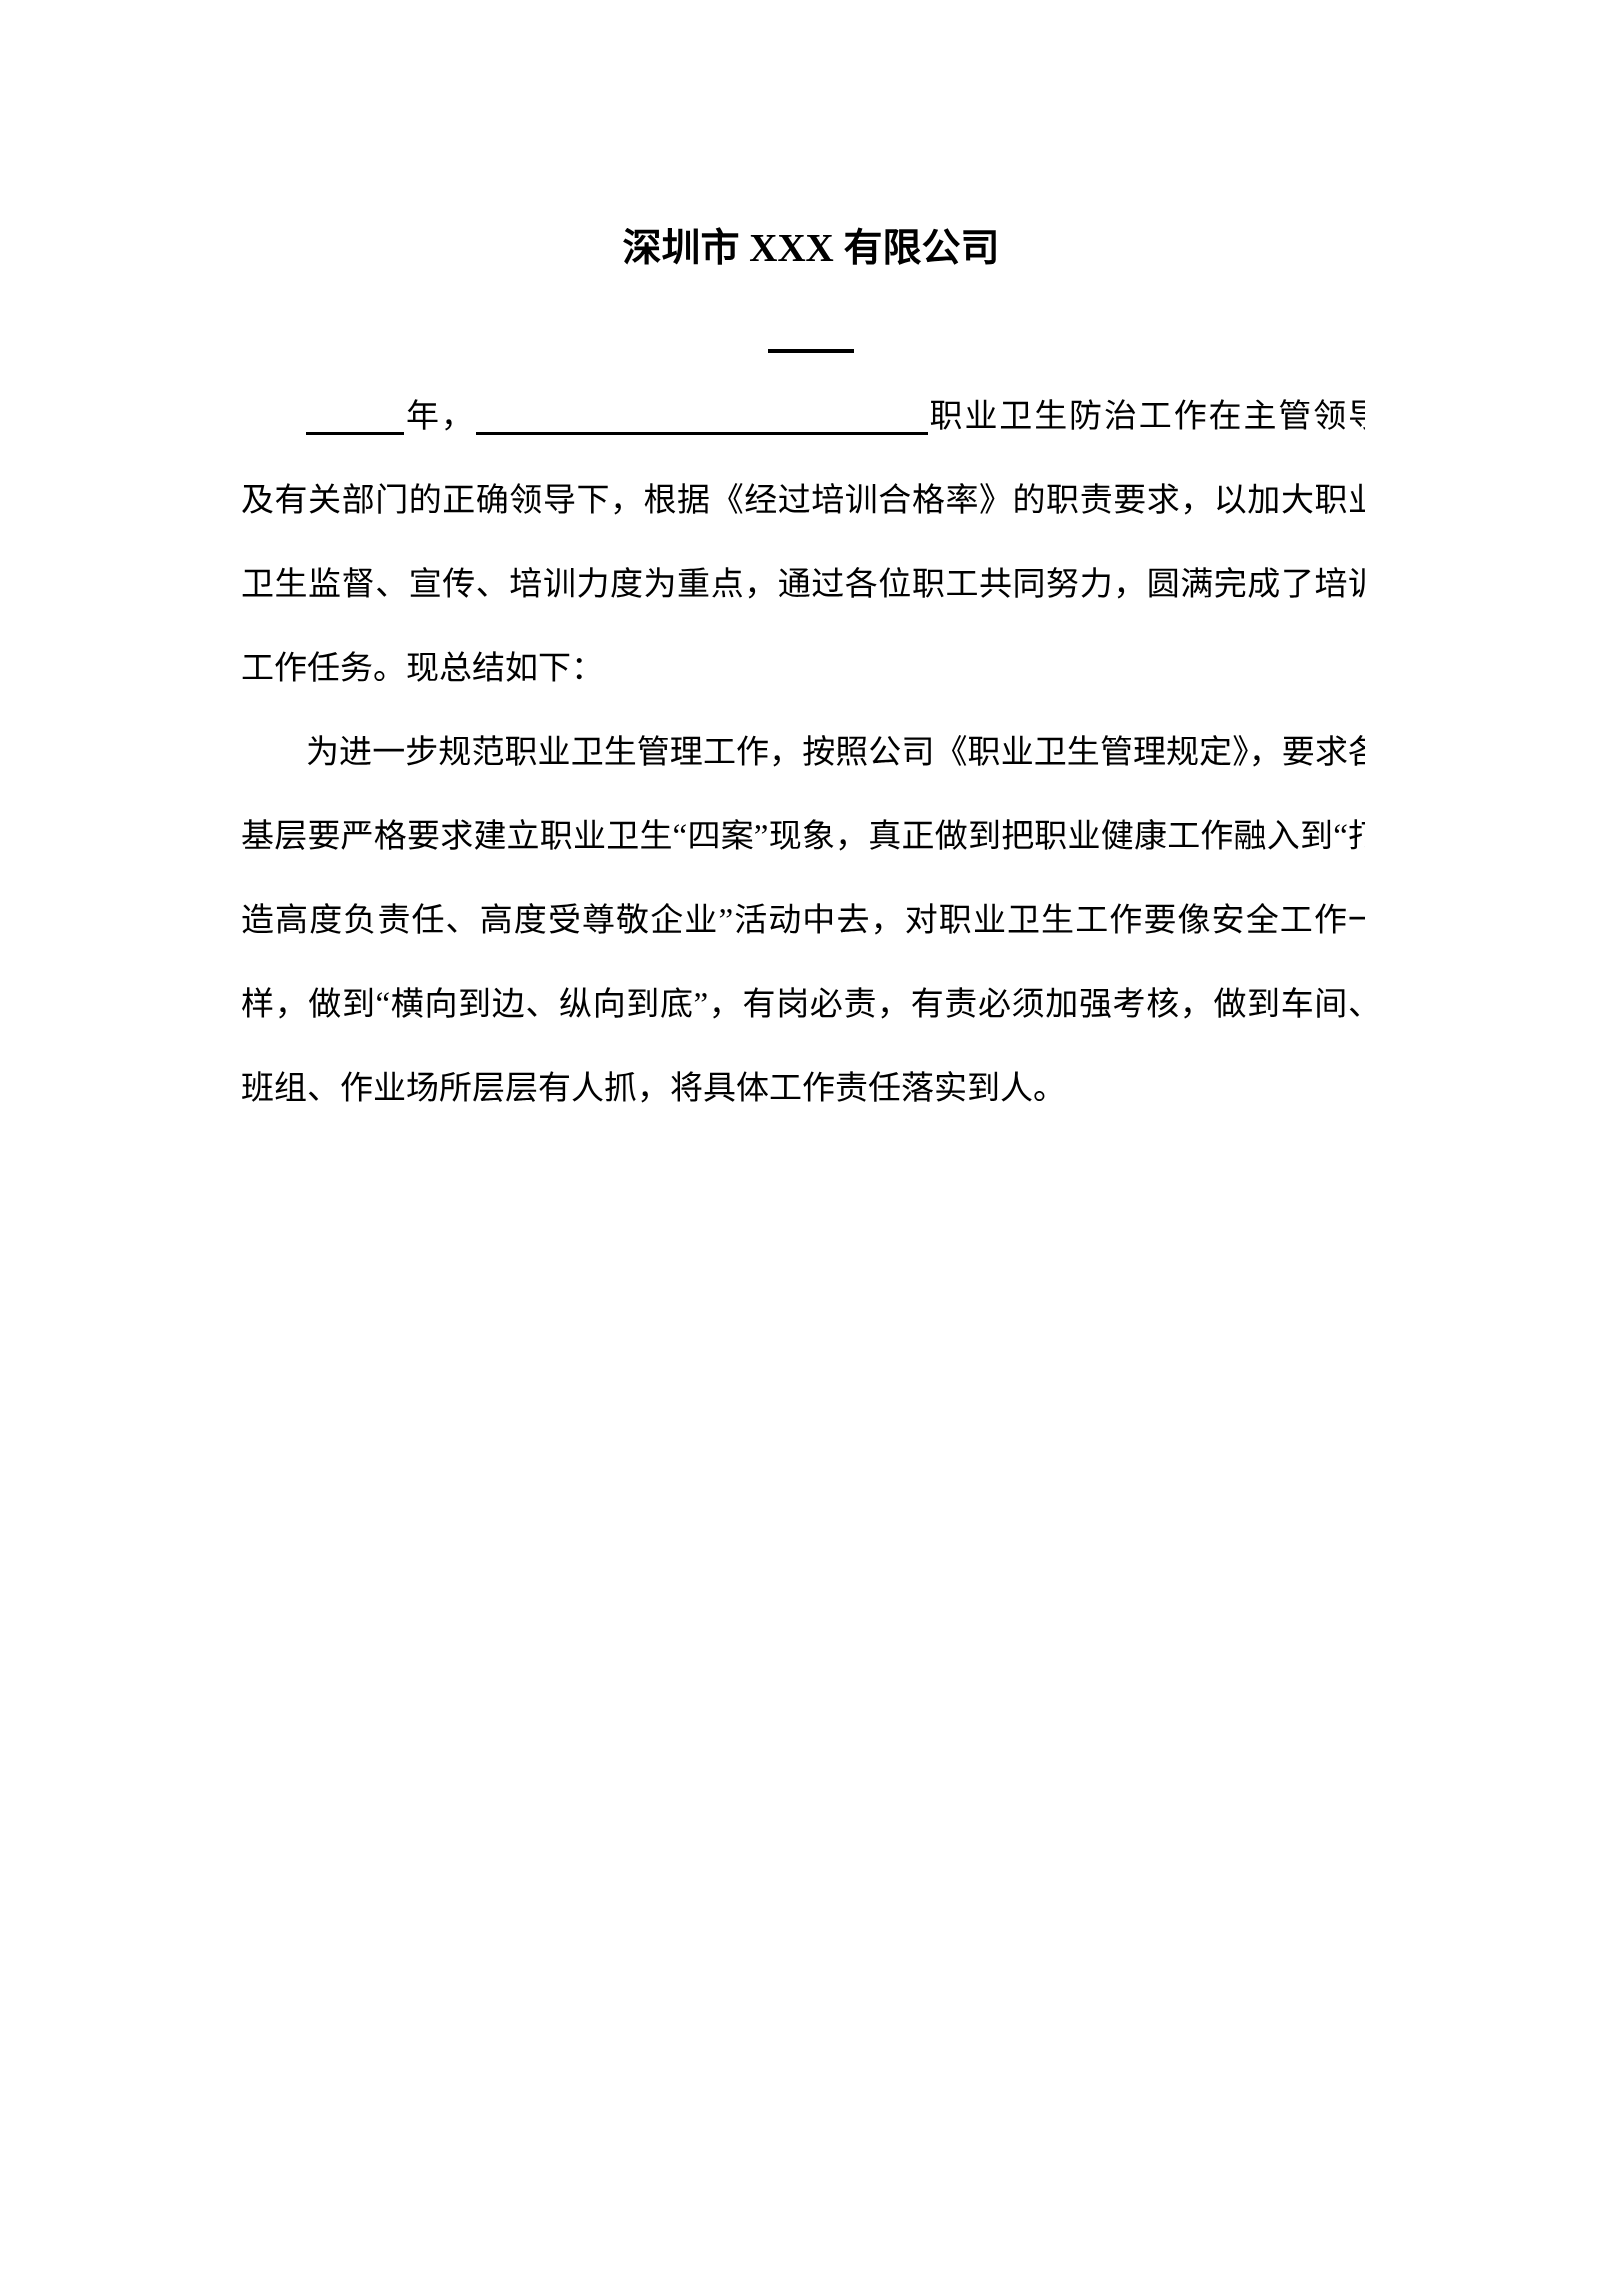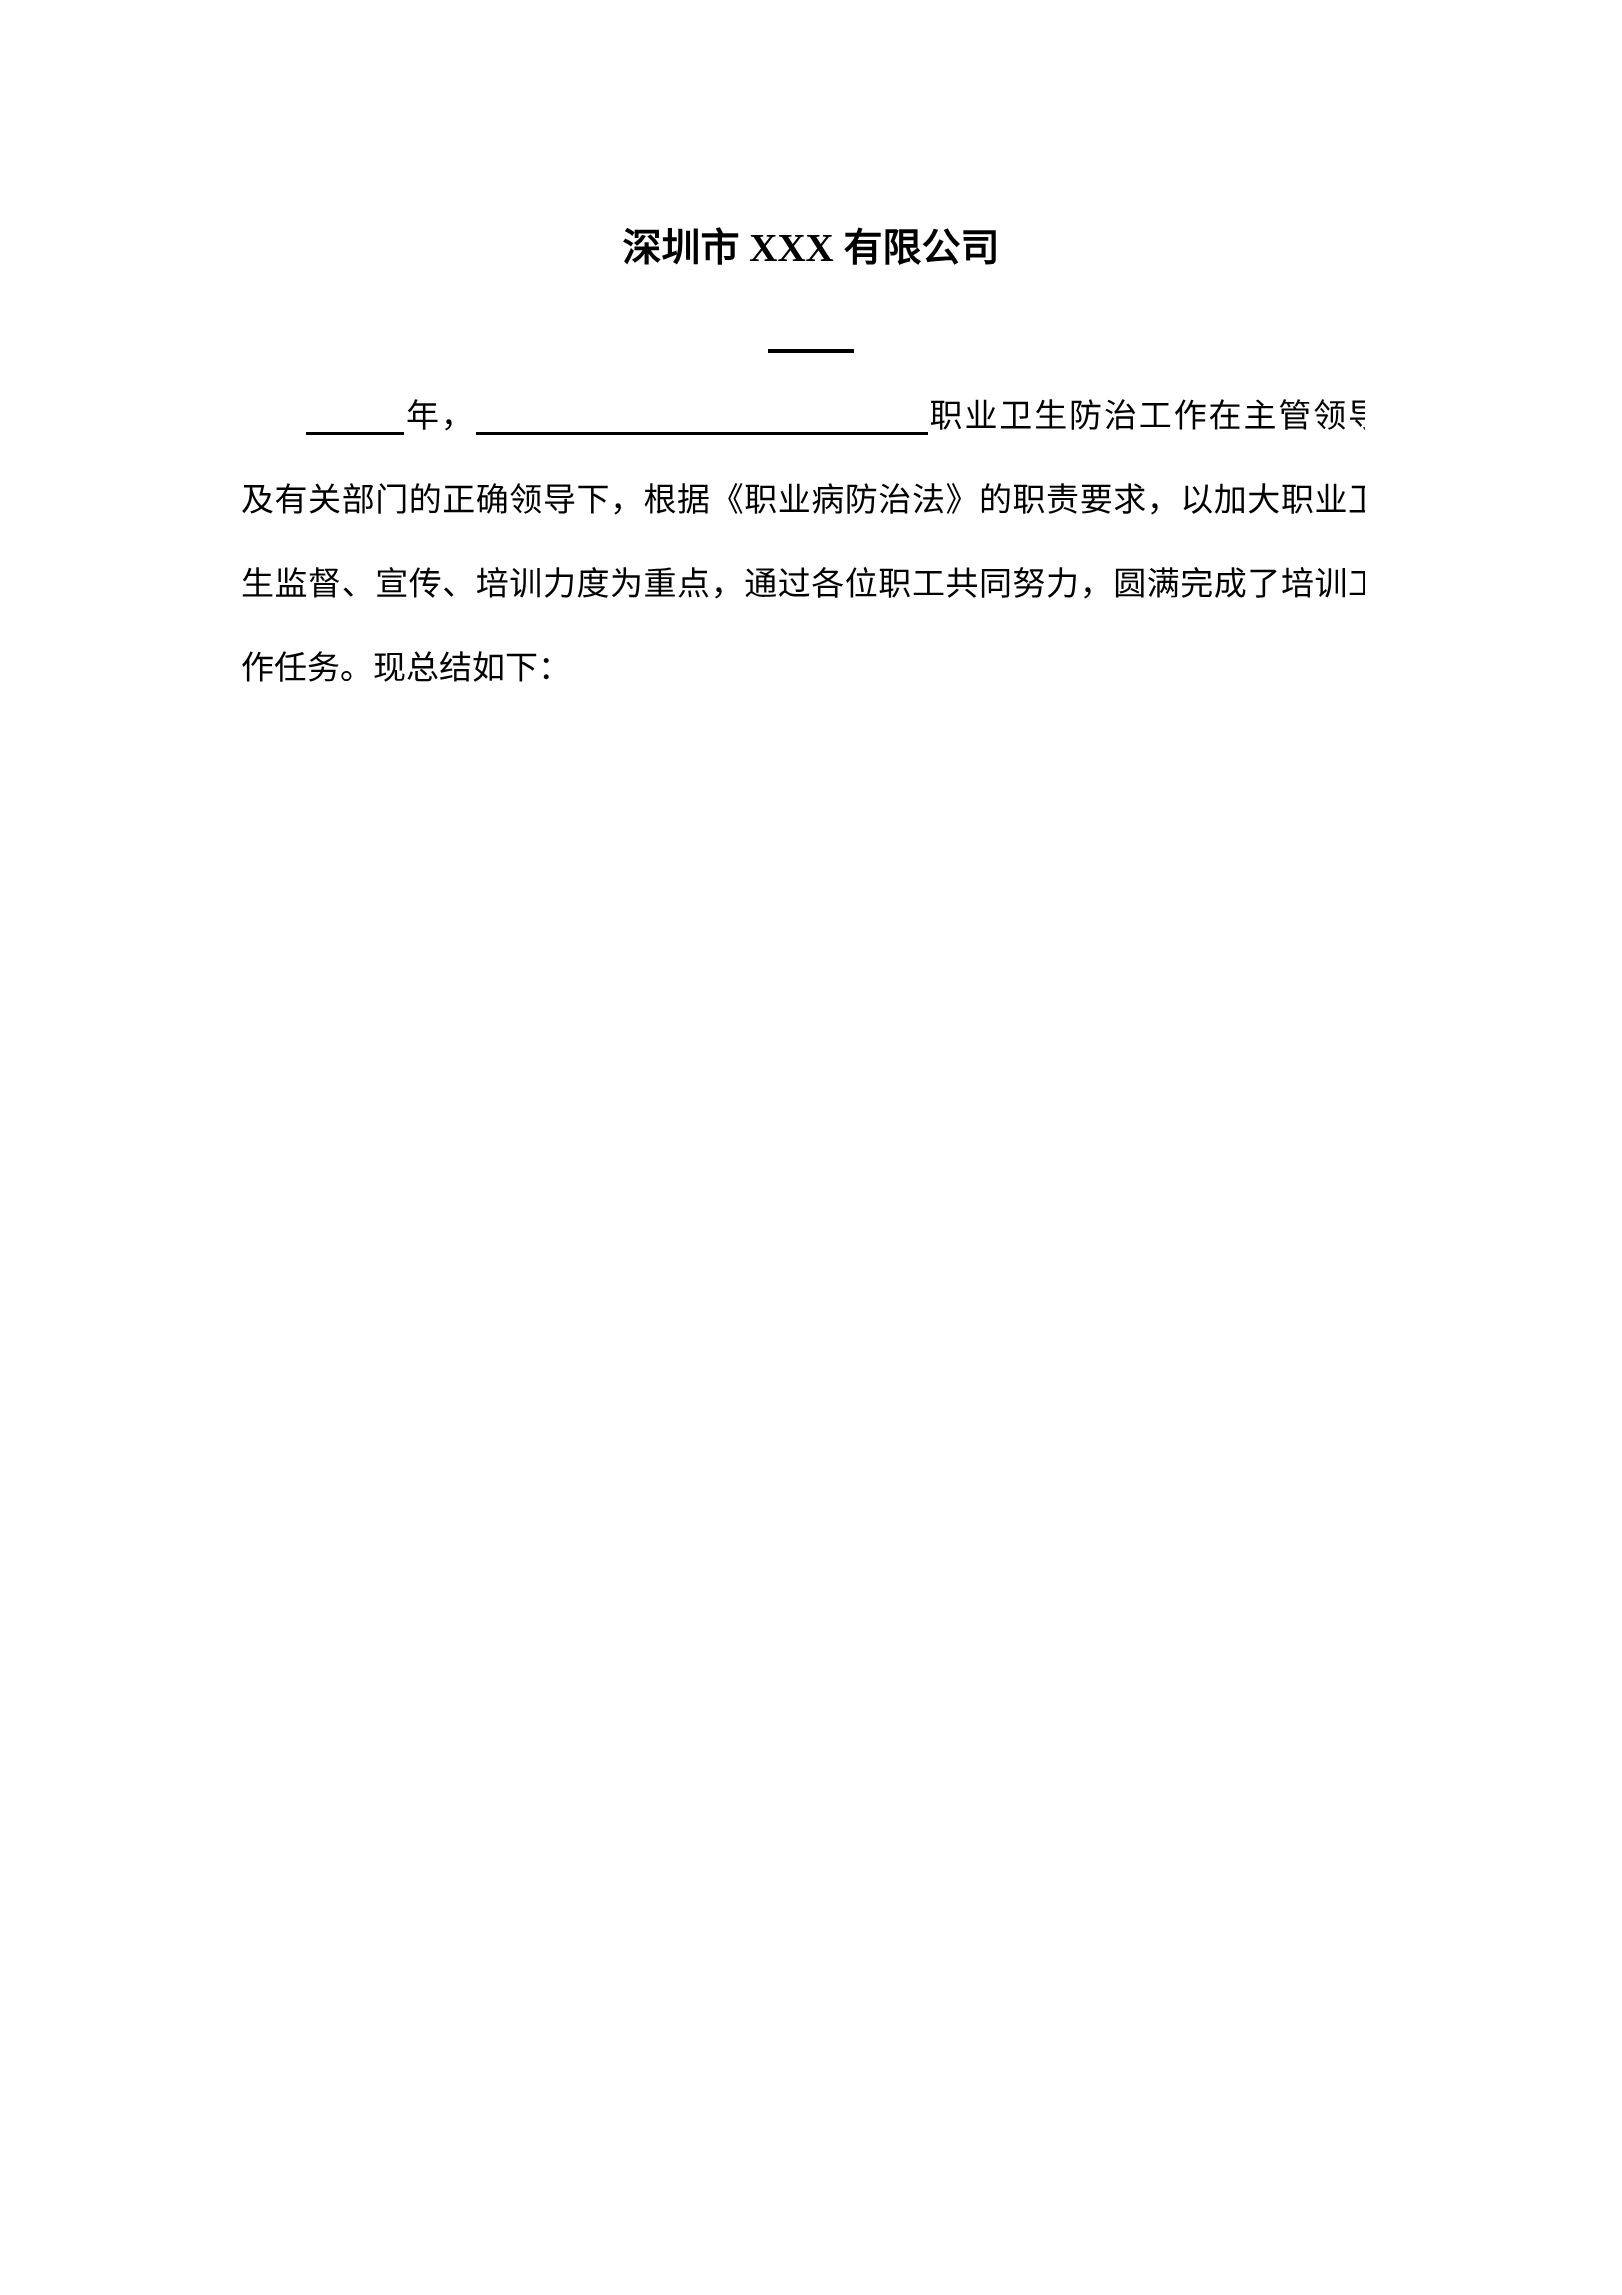--- a/index.html
+++ b/index.html
@@ -49,17 +49,18 @@
 </head>
 <body>
 
 <div class="page">
   <div class="doc">
     <div class="title-line">深圳市 XXX 有限公司</div>
     <div class="title-line">
       <span class="blank title-blank" style="width: 86px;"></span>
     </div>
     <div class="body-text">
-        <p class="para"><span class="blank" style="width: 98px;"></span><span>年，</span><span class="blank" style="width: 452px;"></span><span>职业卫生防治工作在主管领导及有关部门的正确领导下，根据《职业病防治法》的职责要求，以加大职业卫生监督、宣传、培训力度为重点，通过各位职工共同努力，圆满完成了培训工作任务。现总结如下：</span></p>
+        <p class="para"><span class="blank" style="width: 98px;"></span><span>年，</span><span class="blank" style="width: 452px;"></span><span>职业卫生防治工作在主管领导及有关部门的正确领导下，根据《经过培训合格率》的职责要求，以加大职业卫生监督、宣传、培训力度为重点，通过各位职工共同努力，圆满完成了培训工作任务。现总结如下：</span></p>
+        <p class="para"><span>为进一步规范职业卫生管理工作，按照公司《职业卫生管理规定》，要求各基层要严格要求建立职业卫生“四案”现象，真正做到把职业健康工作融入到“打造高度负责任、高度受尊敬企业”活动中去，对职业卫生工作要像安全工作一样，做到“横向到边、纵向到底”，有岗必责，有责必须加强考核，做到车间、班组、作业场所层层有人抓，将具体工作责任落实到人。</span></p>
       </div>
   </div>
 </div>
 
 
 </body></html>

